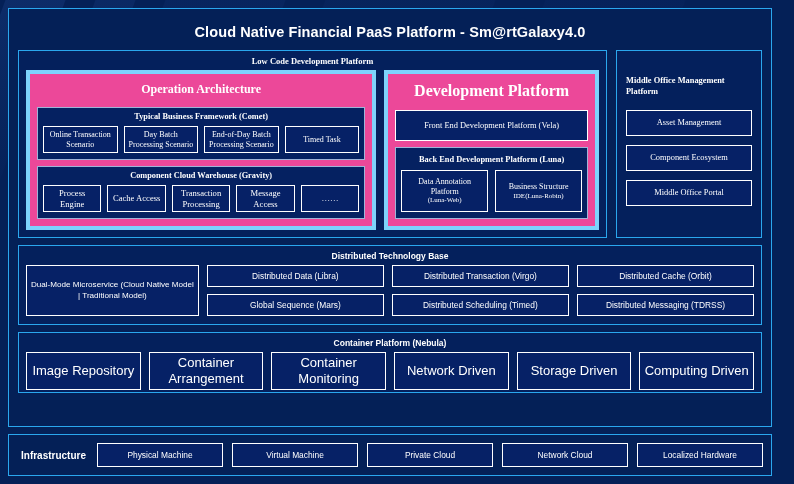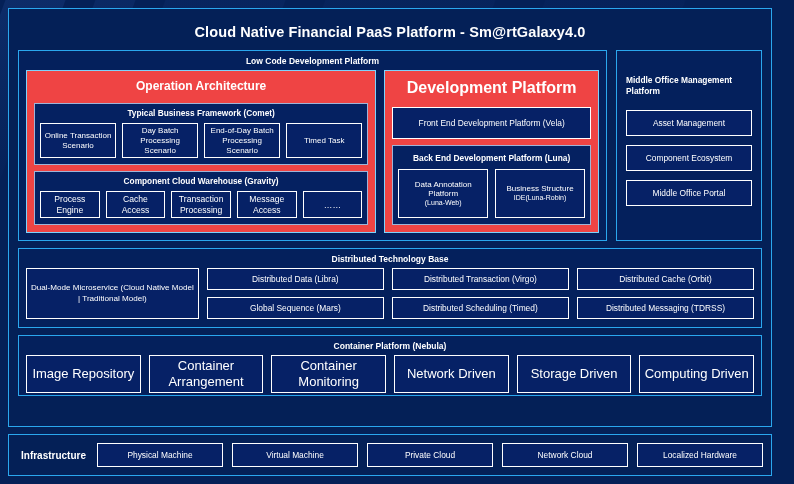--- a/index.html
+++ b/index.html
@@ -75,22 +75,22 @@
   }
   .panel-title {
     text-align: center;
     font-size: 8.5px;
     font-weight: bold;
     color: #ffffff;
     padding: 5px 0 4px 0;
   }
 
   .sub-panel {
-    border: 1px solid #7dd3fc;
-    background: #ef4444;
+    border: 4px solid #7dd3fc;
+    background: #ec4899;
   }
   .sub-title {
     text-align: center;
     font-weight: bold;
     color: #ffffff;
   }
 
   
   .chip {
     border: 1px solid #ffffff;
@@ -104,20 +104,21 @@
     font-size: 8px;
     padding: 2px 3px;
   }
   .chip.lg { font-size: 8.6px; }
 
   
   .top-row {
     display: flex;
     gap: 9px;
     align-items: stretch;
+    font-family: Liberation Serif, serif;
   }
 
   .lowcode {
     flex: 1 1 auto;
     display: flex;
     flex-direction: column;
     padding: 0 7px 7px 7px;
   }
   .lowcode-body {
     display: flex;

